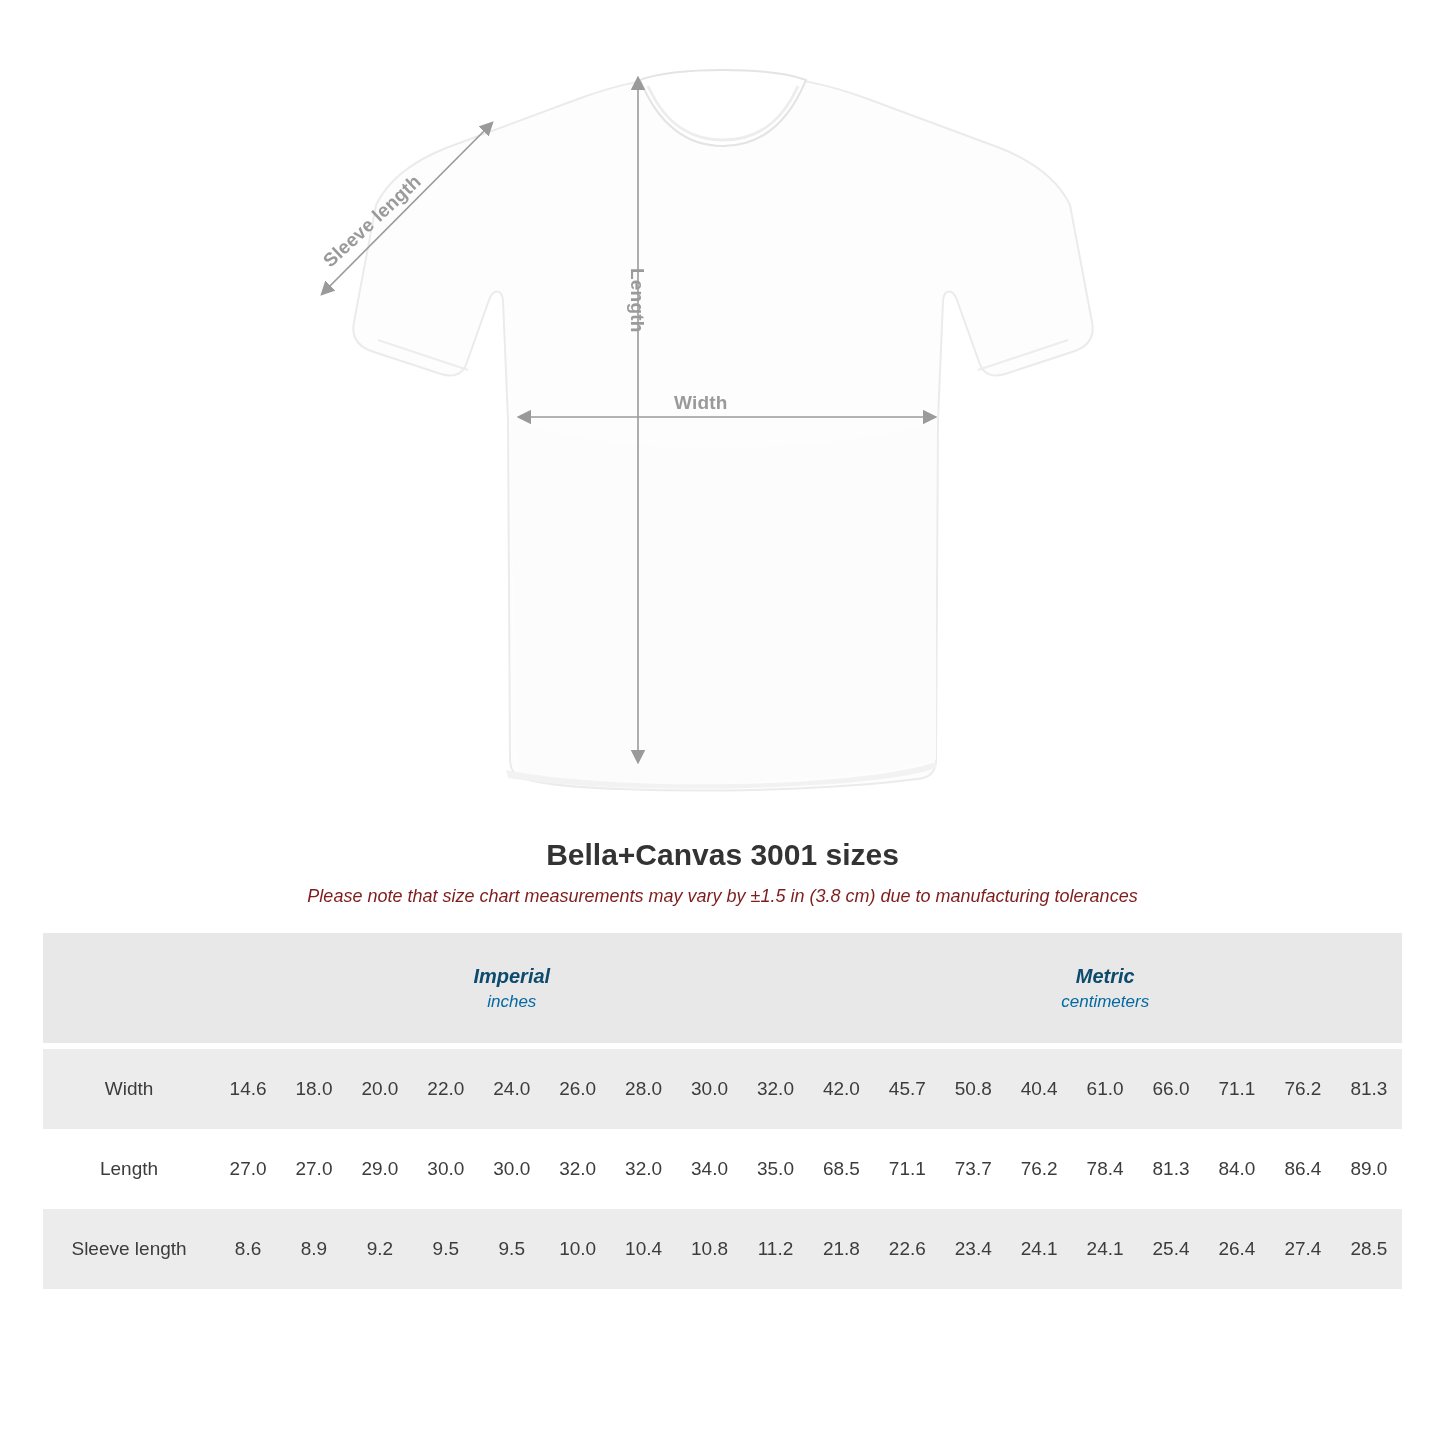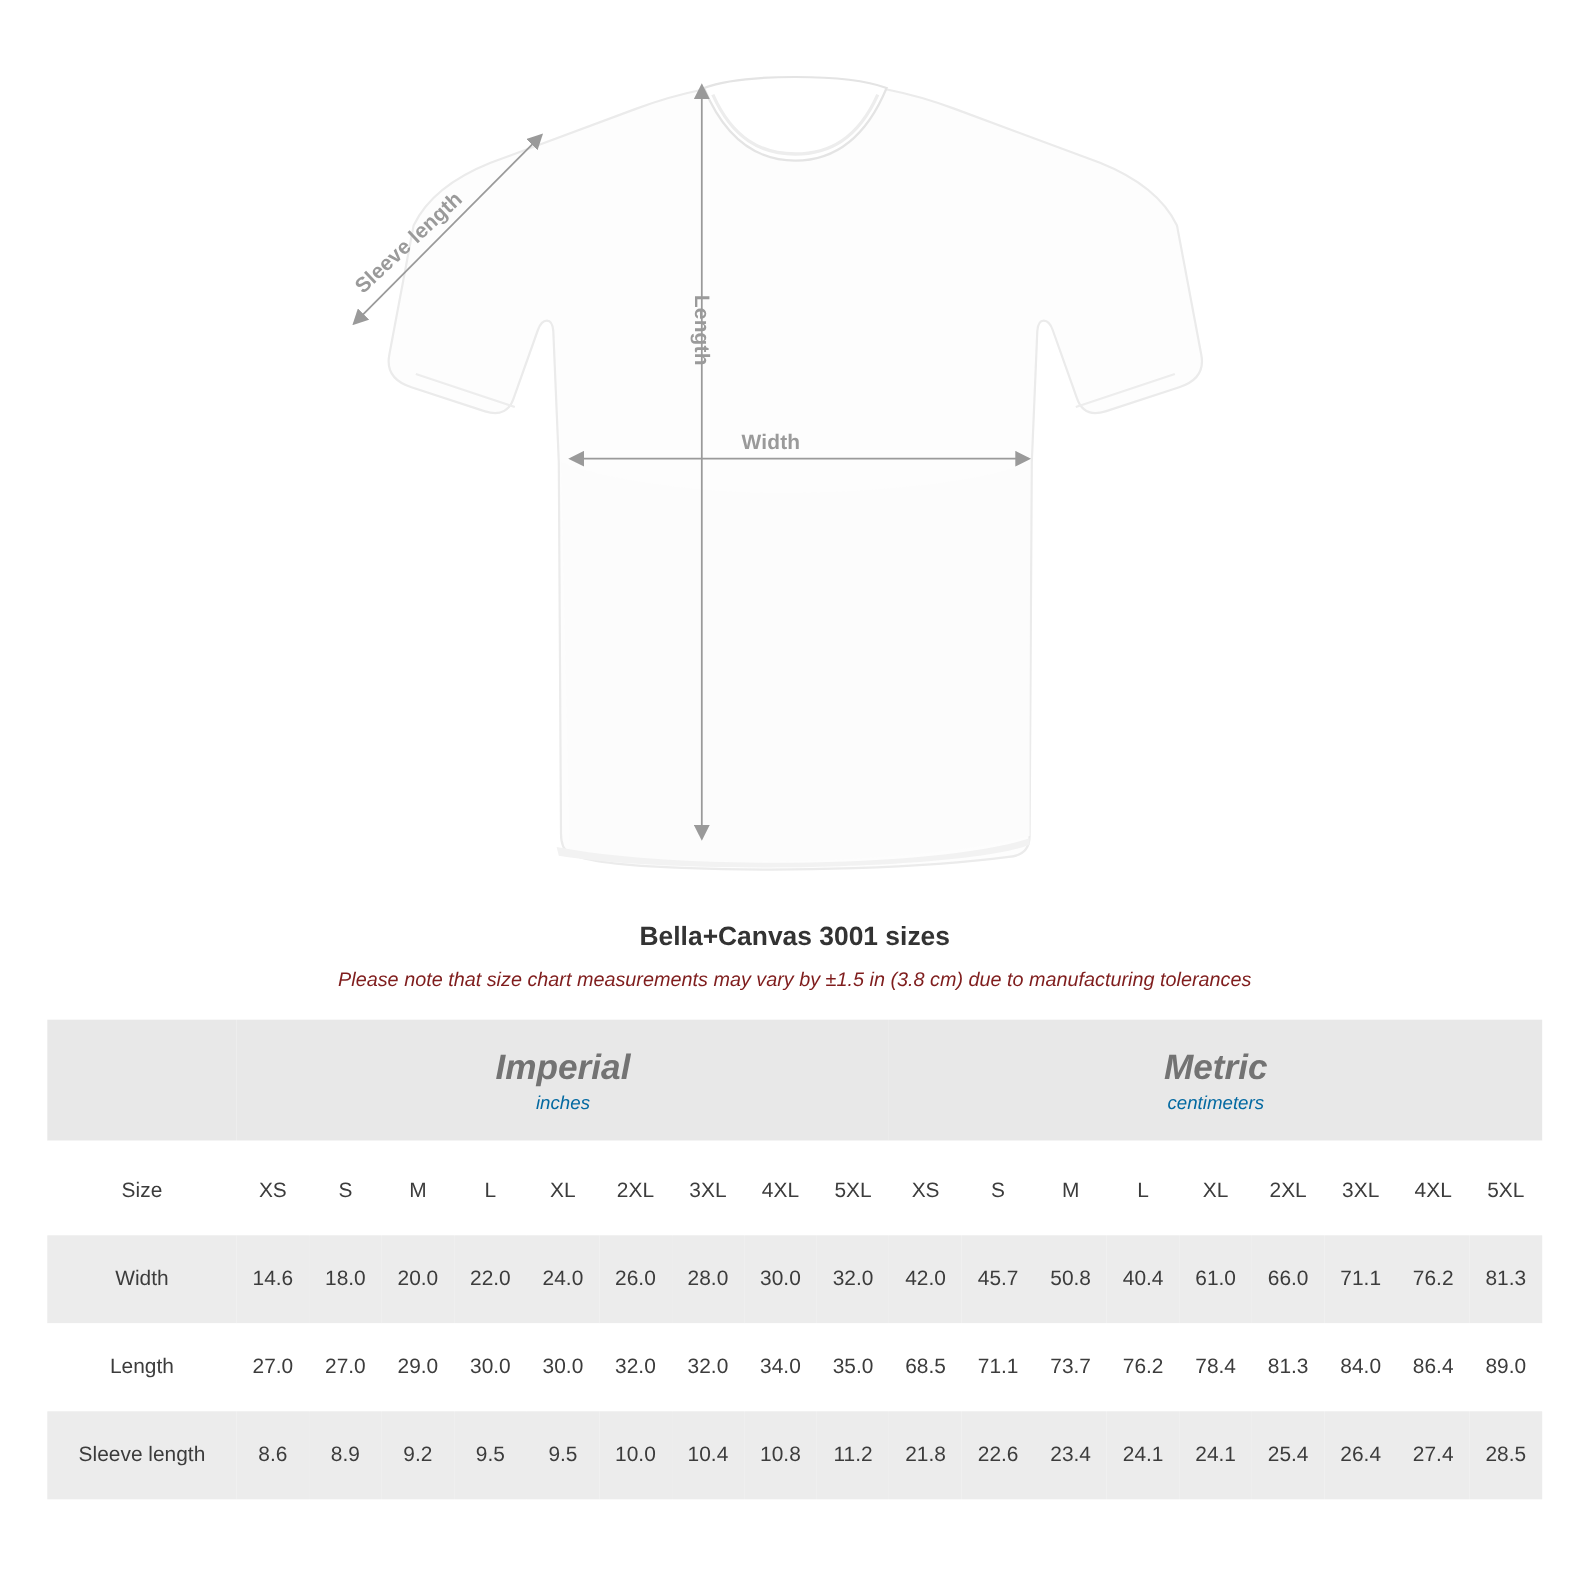--- a/index.html
+++ b/index.html
@@ -55,21 +55,21 @@
     transform: rotate(-43deg);
     transform-origin: left bottom;
   }
 
   
   .title-block {
     text-align: center;
     margin-top: 8px;
   }
   .chart-title {
-    font-size: 24px;
+    font-size: 30px;
     font-weight: bold;
     color: #333333;
     margin: 0 0 14px 0;
   }
   .chart-note {
     font-size: 18px;
     font-style: italic;
     color: #7f1d1d;
     margin: 0;
   }
@@ -88,24 +88,24 @@
     text-align: center;
     vertical-align: middle;
     font-weight: normal;
   }
   .unit-header td {
     background: #e8e8e8;
     height: 110px;
     padding: 0;
   }
   .unit-title {
-    font-size: 32px;
+    font-size: 20px;
     font-style: italic;
     font-weight: bold;
-    color: #737373;
+    color: #0c4a6e;
     line-height: 1.2;
   }
   .unit-sub {
     font-size: 17px;
     font-style: italic;
     color: #0369a1;
     margin-top: 4px;
   }
   .col-header td {
     background: #ffffff;
@@ -237,41 +237,20 @@
           <td colspan="9">
             <div class="unit-title">Metric</div>
             <div class="unit-sub">centimeters</div>
           </td>
         </tr>
 
         <tr class="spacer-row">
             <td colspan="19"></td>
           </tr>
 
-        <tr class="col-header">
-          <td class="rowlabel">Size</td>
-          <td>XS</td>
-          <td>S</td>
-          <td>M</td>
-          <td>L</td>
-          <td>XL</td>
-          <td>2XL</td>
-          <td>3XL</td>
-          <td>4XL</td>
-          <td>5XL</td>
-          <td>XS</td>
-          <td>S</td>
-          <td>M</td>
-          <td>L</td>
-          <td>XL</td>
-          <td>2XL</td>
-          <td>3XL</td>
-          <td>4XL</td>
-          <td>5XL</td>
-        </tr>
 
         <tr class="data-row shaded">
           <td class="rowlabel">Width</td>
           <td>14.6</td>
           <td>18.0</td>
           <td>20.0</td>
           <td>22.0</td>
           <td>24.0</td>
           <td>26.0</td>
           <td>28.0</td>

